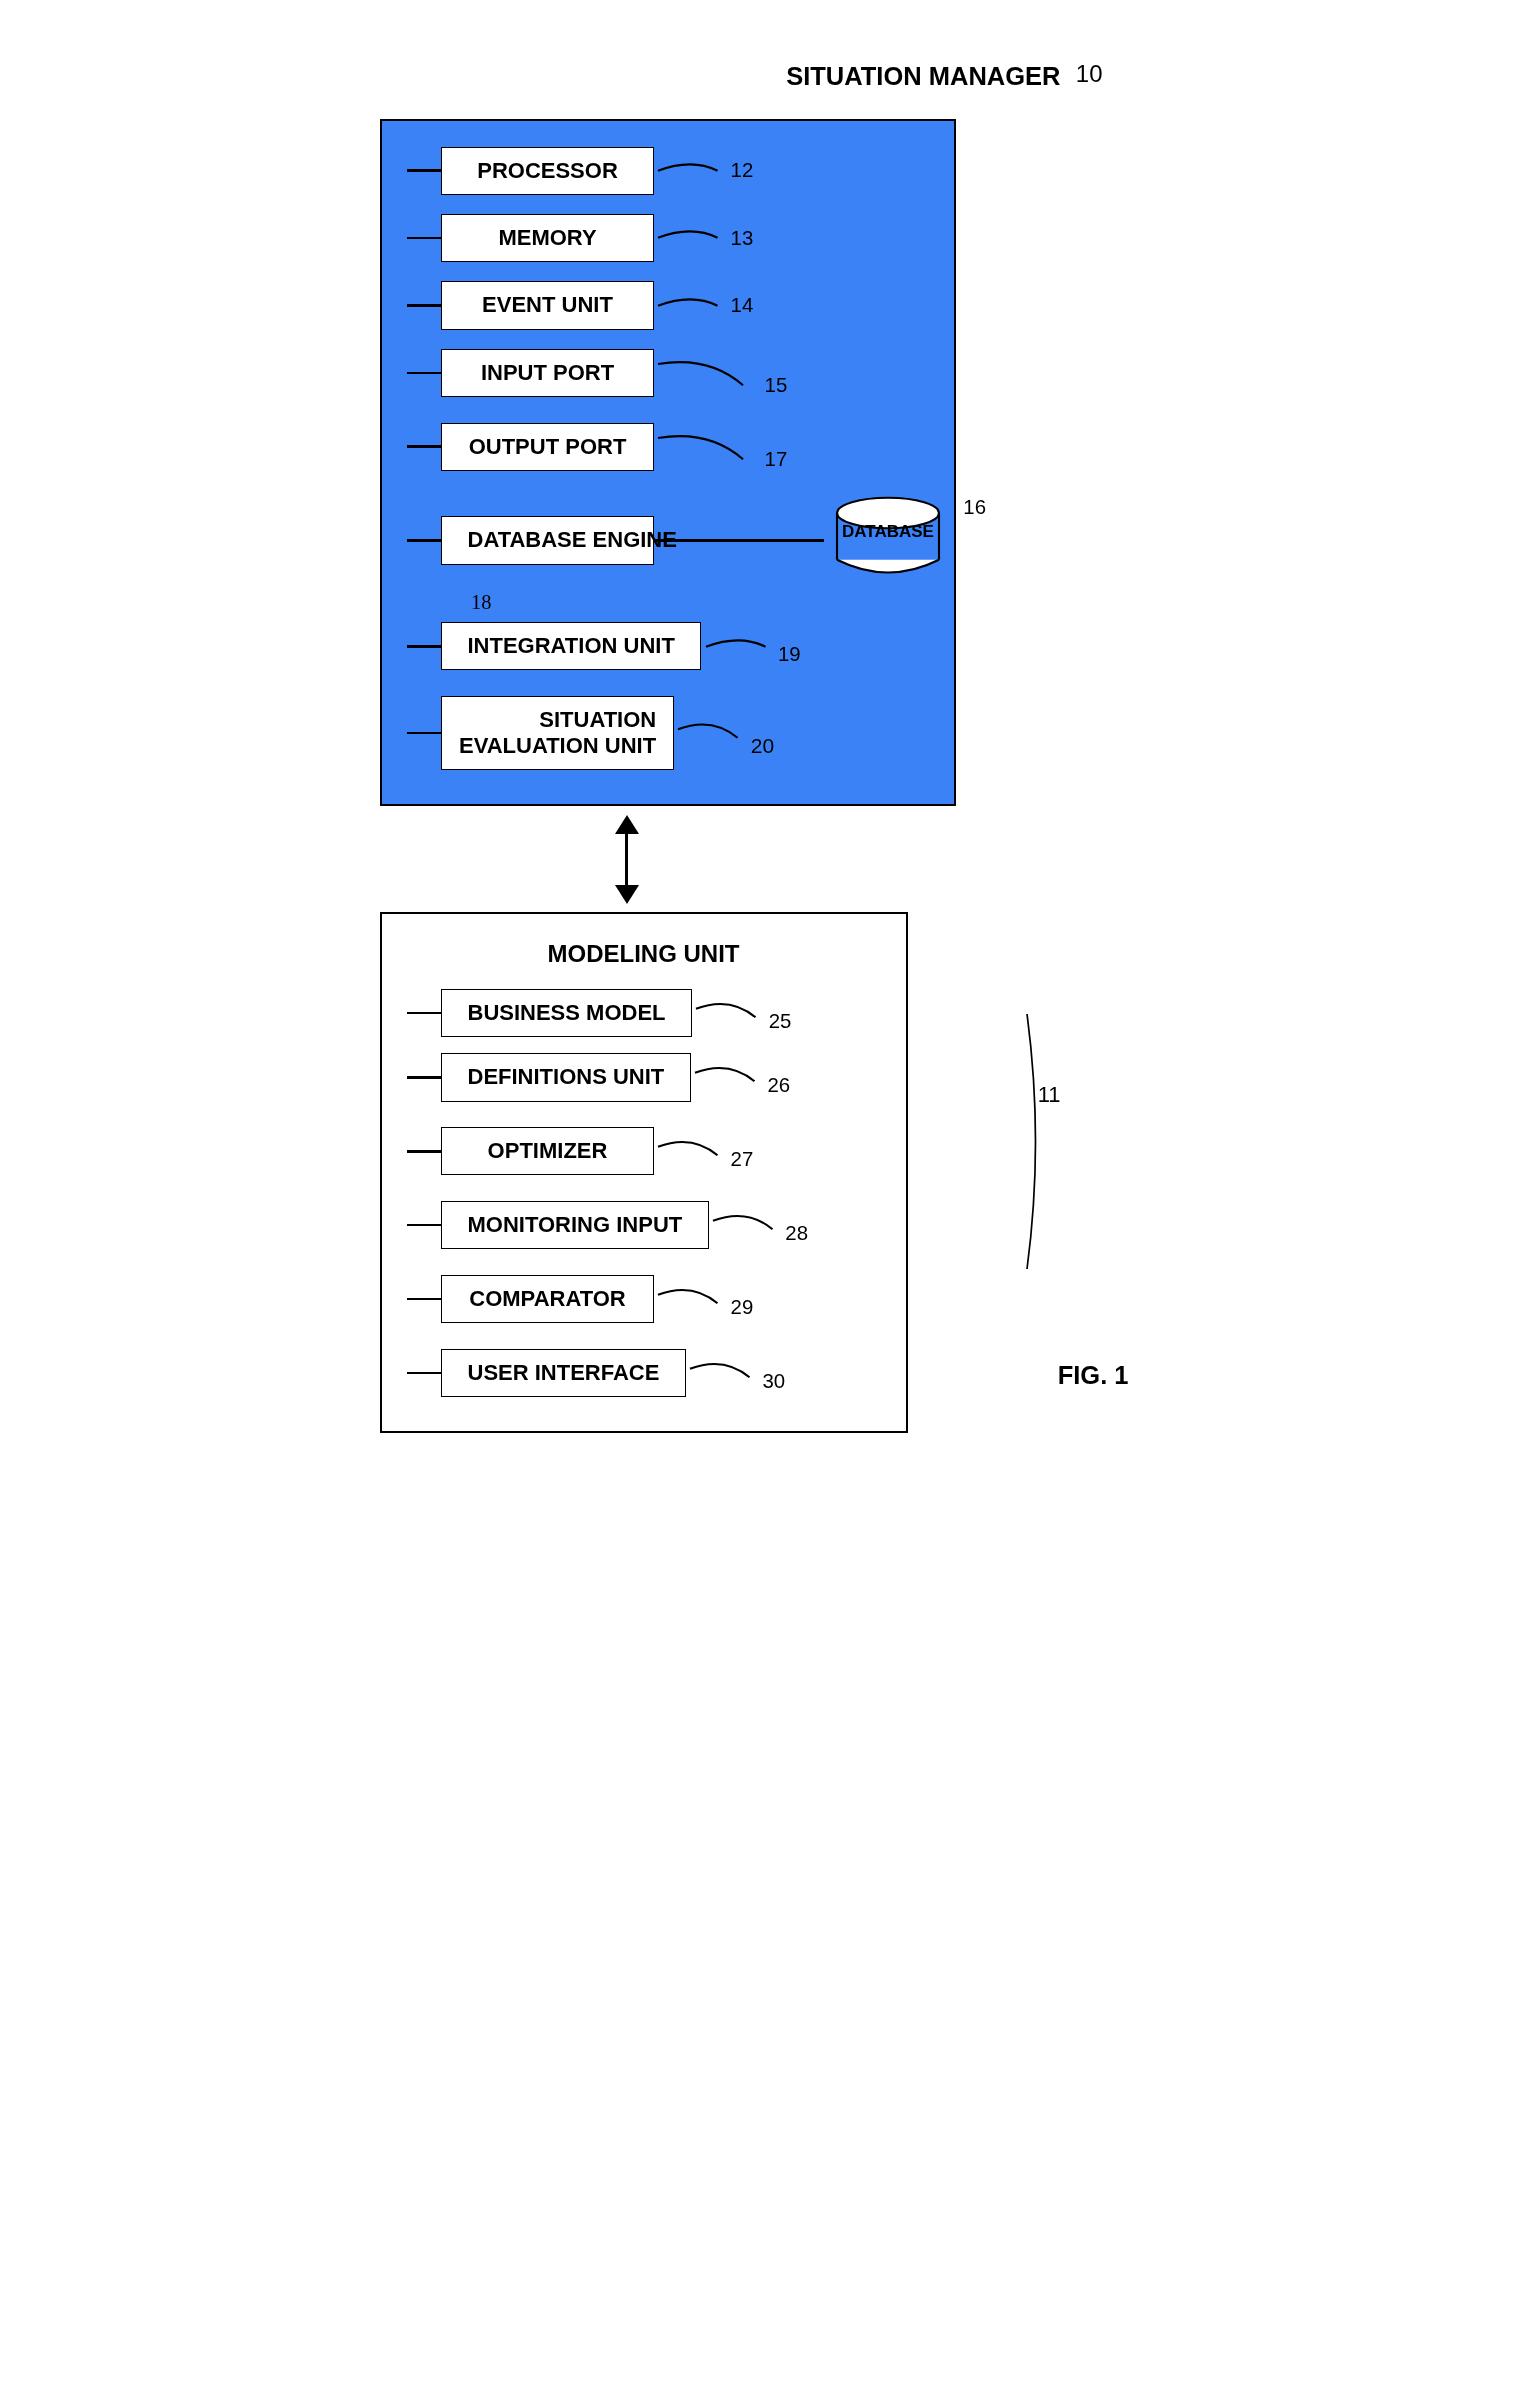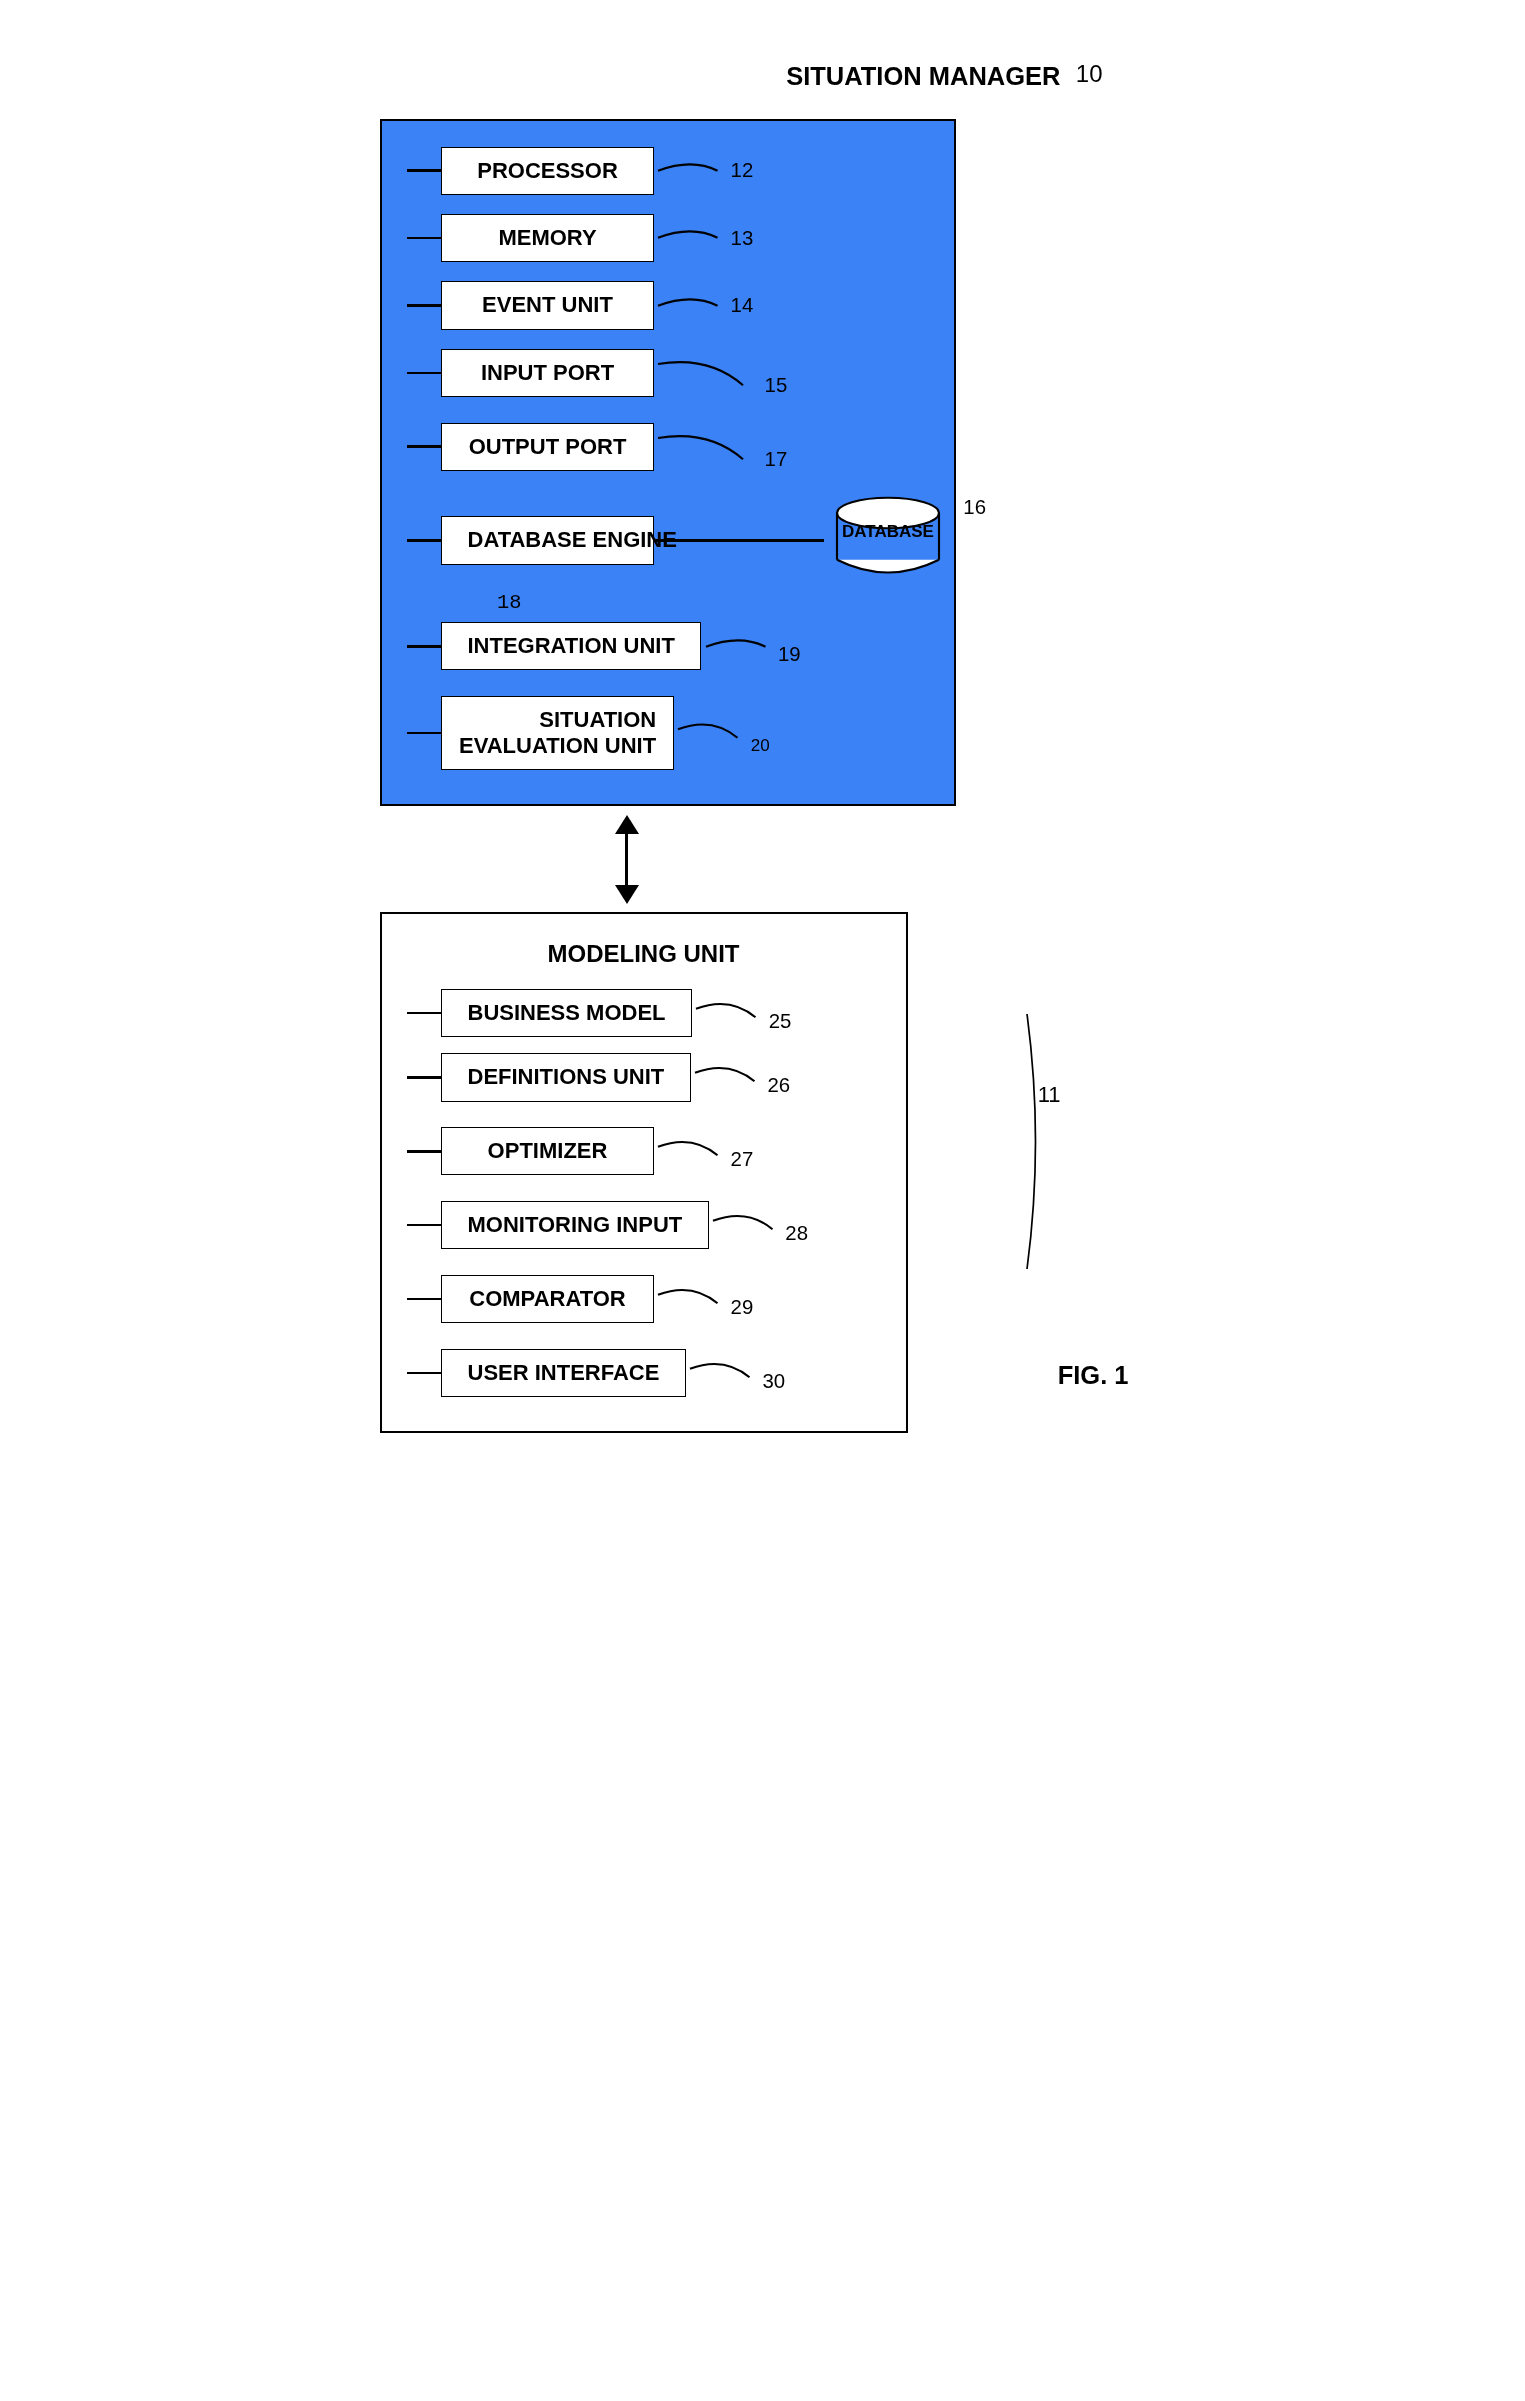--- a/index.html
+++ b/index.html
@@ -154,38 +154,38 @@
 
             <line x1="15" y1="20" x2="15" y2="75" stroke="#000" stroke-width="2.5"></line>
             <line x1="135" y1="20" x2="135" y2="75" stroke="#000" stroke-width="2.5"></line>
 
             <path d="M15,75 Q75,105 135,75" stroke="#000" stroke-width="2.5" fill="white"></path>
           </svg>
           <div style="position:absolute; top:25.5px; left:0; width:128px; text-align:center; font-size:17px; font-weight:bold; font-family:Arial;">DATABASE</div>
           <div style="position:absolute; top:0px; right:-34px; font-size:20.4px; font-family:Arial;">16</div>
         </div>
       </div>
-      <div style="font-size:20.4px; font-family:Liberation Mono, monospace; margin-left:90px; margin-top:-12.8px; margin-bottom:8.5px;">18</div>
+      <div style="font-size:20.4px; font-family:Liberation Serif, serif; margin-left:64px; margin-top:-12.8px; margin-bottom:8.5px;">18</div>
 
       <div class="component-row" style="margin-bottom:25.5px;">
         <div class="left-line"></div>
         <div class="component-box">INTEGRATION UNIT</div>
         <svg width="68" height="25.5" style="overflow:visible; margin-left:4.3px;" viewBox="0 0 80 30">
           <path d="M0,15 Q40,0 70,15" stroke="#000" stroke-width="2.5" fill="none"></path>
         </svg>
         <span style="font-size:20.4px; font-family:Arial; margin-left:4.3px; position:relative; top:8.5px;">19</span>
       </div>
 
       <div class="component-row" style="margin-bottom:8.5px;">
         <div class="left-line"></div>
         <div class="component-box" style="text-align:right; padding:10.2px 17px;">SITUATION<br>EVALUATION UNIT</div>
         <svg width="68" height="43" style="overflow:visible; margin-left:4.3px;" viewBox="0 0 80 50">
           <path d="M0,20 Q40,5 70,30" stroke="#000" stroke-width="2.5" fill="none"></path>
         </svg>
-        <span style="font-size:17px; font-family:Arial; margin-left:4.3px; position:relative; top:12.8px;text-align:right;">20</span>
+        <span style="font-size:21px; font-family:Arial; margin-left:4.3px; position:relative; top:12.8px;text-align:right;">20</span>
       </div>
 
     </div>
   </div>
 
   <div style="display:flex; flex-direction:column; align-items:center; margin:8.5px 0; position:relative; left:-136px;">
     <div style="width:0; height:0; border-left:12px solid transparent; border-right:12px solid transparent; border-bottom:19px solid #000;"></div>
     <div style="width:3.4px; height:51px; background:#000;"></div>
     <div style="width:0; height:0; border-left:12px solid transparent; border-right:12px solid transparent; border-top:19px solid #000;"></div>
   </div>

